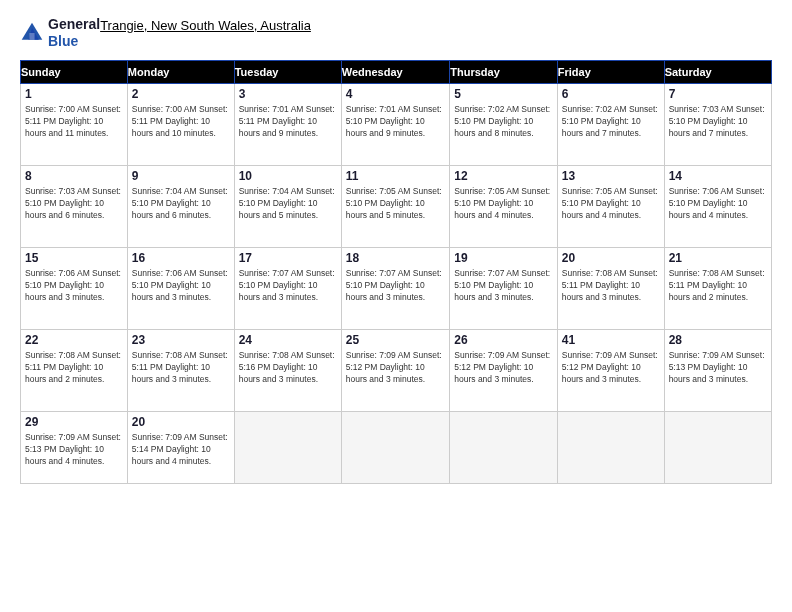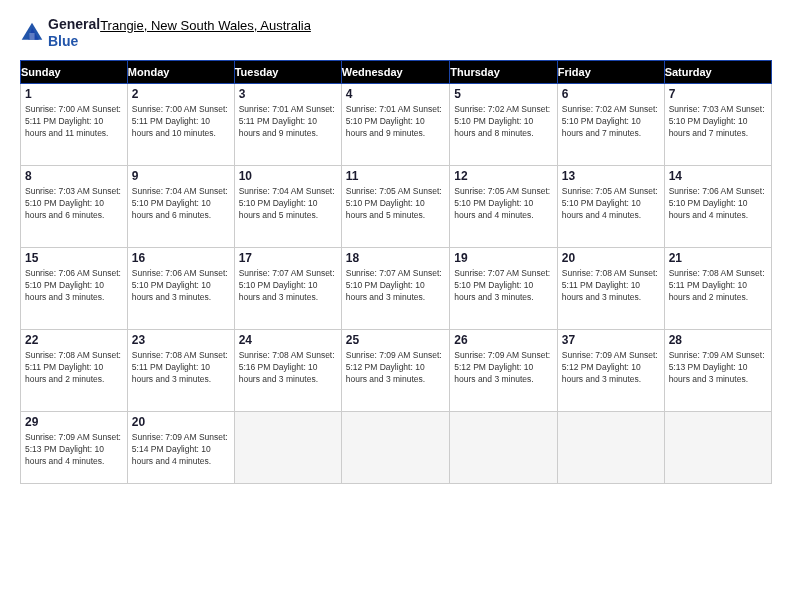--- a/index.html
+++ b/index.html
@@ -318,21 +318,21 @@
 and 3 minutes.</div>
           </td>
           <td>
             <div class="day-num">26</div>
             <div class="day-info">Sunrise: 7:09 AM
 Sunset: 5:12 PM
 Daylight: 10 hours
 and 3 minutes.</div>
           </td>
           <td>
-            <div class="day-num">37</div>
+            <div class="day-num">41</div>
             <div class="day-info">Sunrise: 7:09 AM
 Sunset: 5:12 PM
 Daylight: 10 hours
 and 3 minutes.</div>
           </td>
           <td>
             <div class="day-num">28</div>
             <div class="day-info">Sunrise: 7:09 AM
 Sunset: 5:13 PM
 Daylight: 10 hours

